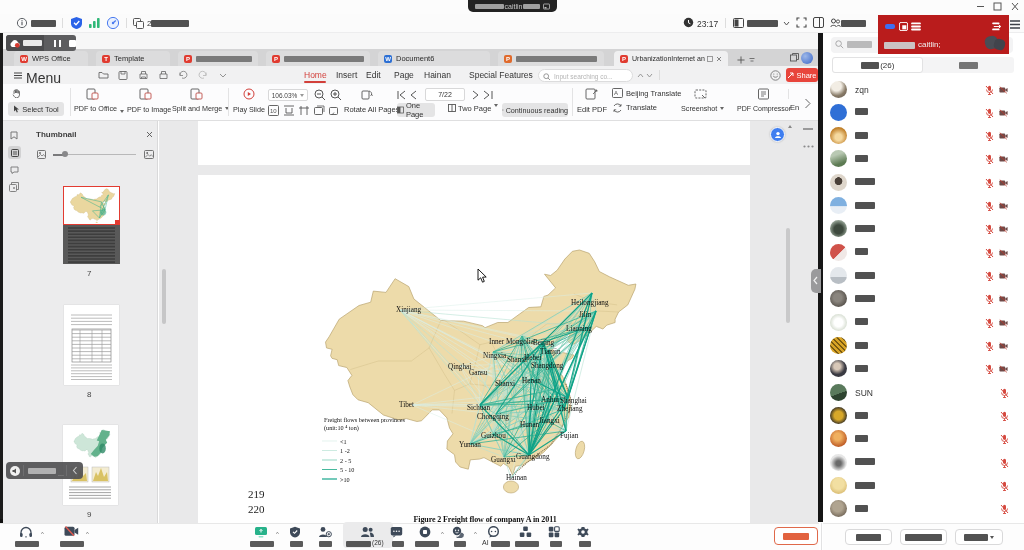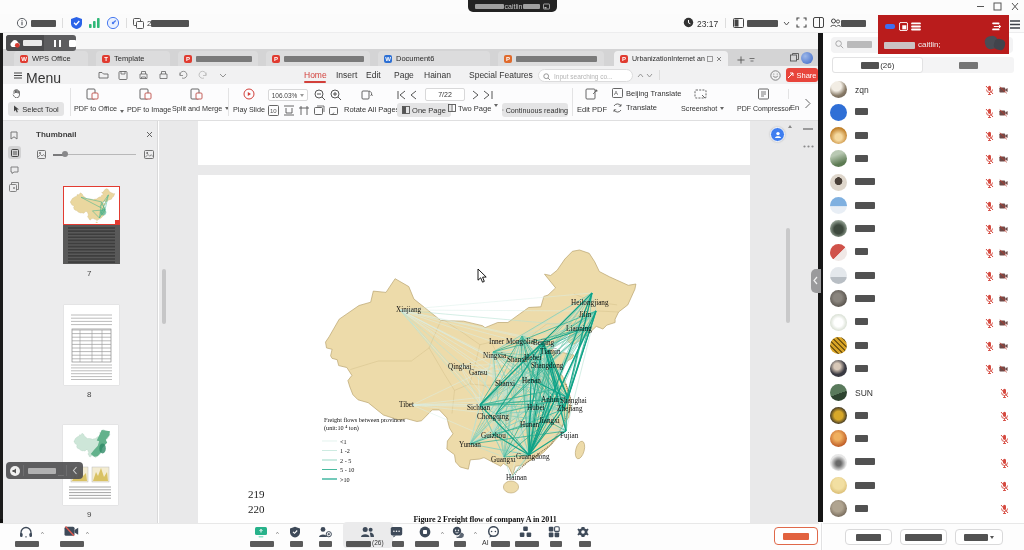--- a/index.html
+++ b/index.html
@@ -278,21 +278,21 @@
     <path d="M9.6,7.8 L10.6,6.4 L11.5,7.9" fill="none" stroke="#555" stroke-width="0.8"></path>
   </svg>
 <div class="abs" style="left:344px;top:105px;font-size:7.5px;color:#333">Rotate All Pages</div>
 <svg class="abs" style="left:397px;top:90px" width="96" height="10" viewBox="0 0 96 10">
 <path d="M1,1 V9 M8,1 L3,5 L8,9" fill="none" stroke="#555" stroke-width="1"></path>
 <path d="M19,1 L14,5 L19,9" fill="none" stroke="#555" stroke-width="1"></path>
 <path d="M76,1 L81,5 L76,9" fill="none" stroke="#555" stroke-width="1"></path>
 <path d="M95,1 V9 M87,1 L92,5 L87,9" fill="none" stroke="#555" stroke-width="1"></path>
 </svg>
 <div class="abs" style="left:425px;top:88px;width:40px;height:13px;background:#fff;border:1px solid #d8d8d9;border-radius:2px;font-size:7px;color:#333;display:flex;align-items:center;justify-content:center">7/22</div>
-<div class="abs" style="left:397px;top:103px;width:54px;height:14px;background:#e4e4e5;border-radius:3px;font-size:7.5px;color:#333;display:flex;align-items:center;justify-content:center"><svg width="8" height="8" viewBox="0 0 8 8" style="margin-right:2px">
+<div class="abs" style="left:397px;top:103px;width:38px;height:14px;background:#e4e4e5;border-radius:3px;font-size:7.5px;color:#333;display:flex;align-items:center;justify-content:center"><svg width="8" height="8" viewBox="0 0 8 8" style="margin-right:2px">
       <rect x="0.5" y="0.5" width="7" height="7" fill="none" stroke="#555" stroke-width="0.9"></rect>
       <rect x="0.5" y="0.5" width="3.5" height="7" fill="#555"></rect>
     </svg>One Page</div>
 <div class="abs" style="left:448px;top:104px;font-size:7.5px;color:#333;display:flex;white-space:nowrap"><svg width="8" height="8" viewBox="0 0 8 8" style="margin-right:2px">
       <rect x="0.5" y="0.5" width="7" height="7" fill="none" stroke="#555" stroke-width="0.9"></rect>
       <line x1="4" y1="0.5" x2="4" y2="7.5" stroke="#555" stroke-width="0.9"></line>
     </svg>Two Page<span class="dn"></span></div>
 <div class="abs" style="left:502px;top:103px;width:66px;height:14px;background:#e4e4e5;border-radius:3px;font-size:7.2px;color:#333;display:flex;align-items:center;justify-content:center;white-space:nowrap"><svg width="8" height="8" viewBox="0 0 8 8" style="margin-right:2px">
       <path d="M1,2 h6 M1,4 h6 M1,6 h6" stroke="#555" stroke-width="0.9"></path>
       <path d="M4,0.5 L4,1.5 M4,6.5 L4,7.5" stroke="#555" stroke-width="0.9"></path>

